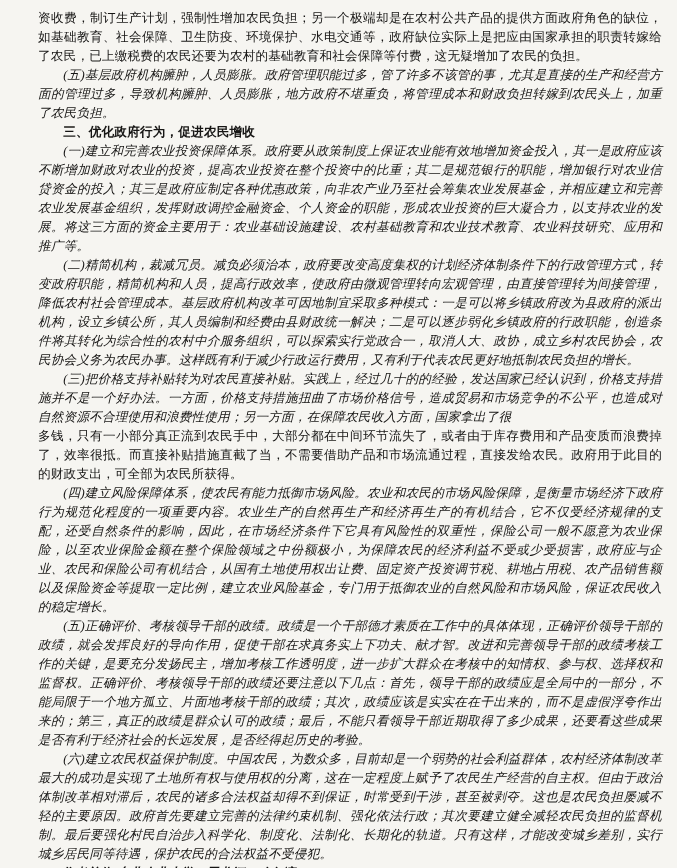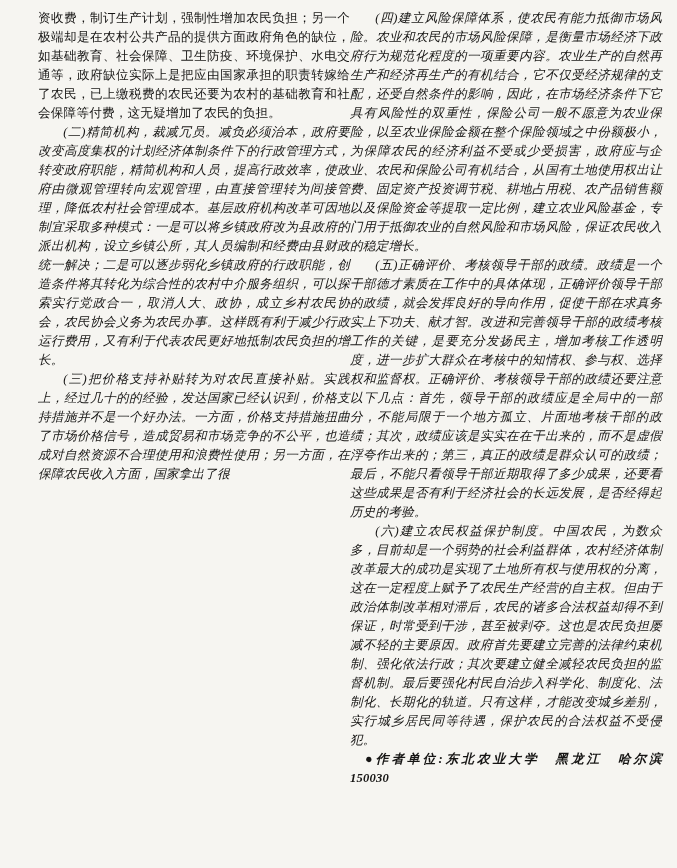--- a/index.html
+++ b/index.html
@@ -14,20 +14,21 @@
     margin: 0 auto;
     background: #f6f5f1;
     overflow: hidden;
     box-sizing: border-box;
     padding: 9px 15px 0 38px;
     font-family: "Liberation Serif", "DejaVu Serif", serif;
   }
   .columns {
     display: flex;
     height: 100%;
+    flex-direction: column;
   }
   .col {
     flex: 1 1 0;
     color: #161514;
     font-size: 12.6px;
     line-height: 19px;
     text-align: justify;
     text-justify: inter-ideograph;
     letter-spacing: 0.2px;
   }
@@ -47,23 +48,27 @@
     margin-top: 1px;
   }
 </style>
 </head>
 <body>
 
 <div class="scan-page">
   <div class="columns">
     <div class="col">
         <p class="para-cont">资收费，制订生产计划，强制性增加农民负担；另一个极端却是在农村公共产品的提供方面政府角色的缺位，如基础教育、社会保障、卫生防疫、环境保护、水电交通等，政府缺位实际上是把应由国家承担的职责转嫁给了农民，已上缴税费的农民还要为农村的基础教育和社会保障等付费，这无疑增加了农民的负担。</p>
+        <p class="para-indent">(五)基层政府机构臃肿，人员膨胀。政府管理职能过多，管了许多不该管的事，尤其是直接的生产和经营方面的管理过多，导致机构臃肿、人员膨胀，地方政府不堪重负，将管理成本和财政负担转嫁到农民头上，加重了农民负担。</p>
+        <p class="para-heading">三、优化政府行为，促进农民增收</p>
+        <p class="para-indent">(一)建立和完善农业投资保障体系。政府要从政策制度上保证农业能有效地增加资金投入，其一是政府应该不断增加财政对农业的投资，提高农业投资在整个投资中的比重；其二是规范银行的职能，增加银行对农业信贷资金的投入；其三是政府应制定各种优惠政策，向非农产业乃至社会筹集农业发展基金，并相应建立和完善农业发展基金组织，发挥财政调控金融资金、个人资金的职能，形成农业投资的巨大凝合力，以支持农业的发展。将这三方面的资金主要用于：农业基础设施建设、农村基础教育和农业技术教育、农业科技研究、应用和推广等。</p>
         <p class="para-indent">(二)精简机构，裁减冗员。减负必须治本，政府要改变高度集权的计划经济体制条件下的行政管理方式，转变政府职能，精简机构和人员，提高行政效率，使政府由微观管理转向宏观管理，由直接管理转为间接管理，降低农村社会管理成本。基层政府机构改革可因地制宜采取多种模式：一是可以将乡镇政府改为县政府的派出机构，设立乡镇公所，其人员编制和经费由县财政统一解决；二是可以逐步弱化乡镇政府的行政职能，创造条件将其转化为综合性的农村中介服务组织，可以探索实行党政合一，取消人大、政协，成立乡村农民协会，农民协会义务为农民办事。这样既有利于减少行政运行费用，又有利于代表农民更好地抵制农民负担的增长。</p>
         <p class="para-indent">(三)把价格支持补贴转为对农民直接补贴。实践上，经过几十的的经验，发达国家已经认识到，价格支持措施并不是一个好办法。一方面，价格支持措施扭曲了市场价格信号，造成贸易和市场竞争的不公平，也造成对自然资源不合理使用和浪费性使用；另一方面，在保障农民收入方面，国家拿出了很</p>
       </div>
     <div class="col">
+        <p class="para-cont">多钱，只有一小部分真正流到农民手中，大部分都在中间环节流失了，或者由于库存费用和产品变质而浪费掉了，效率很抵。而直接补贴措施直截了当，不需要借助产品和市场流通过程，直接发给农民。政府用于此目的的财政支出，可全部为农民所获得。</p>
         <p class="para-indent">(四)建立风险保障体系，使农民有能力抵御市场风险。农业和农民的市场风险保障，是衡量市场经济下政府行为规范化程度的一项重要内容。农业生产的自然再生产和经济再生产的有机结合，它不仅受经济规律的支配，还受自然条件的影响，因此，在市场经济条件下它具有风险性的双重性，保险公司一般不愿意为农业保险，以至农业保险金额在整个保险领域之中份额极小，为保障农民的经济利益不受或少受损害，政府应与企业、农民和保险公司有机结合，从国有土地使用权出让费、固定资产投资调节税、耕地占用税、农产品销售额以及保险资金等提取一定比例，建立农业风险基金，专门用于抵御农业的自然风险和市场风险，保证农民收入的稳定增长。</p>
         <p class="para-indent">(五)正确评价、考核领导干部的政绩。政绩是一个干部德才素质在工作中的具体体现，正确评价领导干部的政绩，就会发挥良好的导向作用，促使干部在求真务实上下功夫、献才智。改进和完善领导干部的政绩考核工作的关键，是要充分发扬民主，增加考核工作透明度，进一步扩大群众在考核中的知情权、参与权、选择权和监督权。正确评价、考核领导干部的政绩还要注意以下几点：首先，领导干部的政绩应是全局中的一部分，不能局限于一个地方孤立、片面地考核干部的政绩；其次，政绩应该是实实在在干出来的，而不是虚假浮夸作出来的；第三，真正的政绩是群众认可的政绩；最后，不能只看领导干部近期取得了多少成果，还要看这些成果是否有利于经济社会的长远发展，是否经得起历史的考验。</p>
         <p class="para-indent">(六)建立农民权益保护制度。中国农民，为数众多，目前却是一个弱势的社会利益群体，农村经济体制改革最大的成功是实现了土地所有权与使用权的分离，这在一定程度上赋予了农民生产经营的自主权。但由于政治体制改革相对滞后，农民的诸多合法权益却得不到保证，时常受到干涉，甚至被剥夺。这也是农民负担屡减不轻的主要原因。政府首先要建立完善的法律约束机制、强化依法行政；其次要建立健全减轻农民负担的监督机制。最后要强化村民自治步入科学化、制度化、法制化、长期化的轨道。只有这样，才能改变城乡差别，实行城乡居民同等待遇，保护农民的合法权益不受侵犯。</p>
         <p class="para-author">●作者单位:东北农业大学　黑龙江　哈尔滨　　150030</p>
       </div>
   </div>
 </div>
 
 </body></html>

